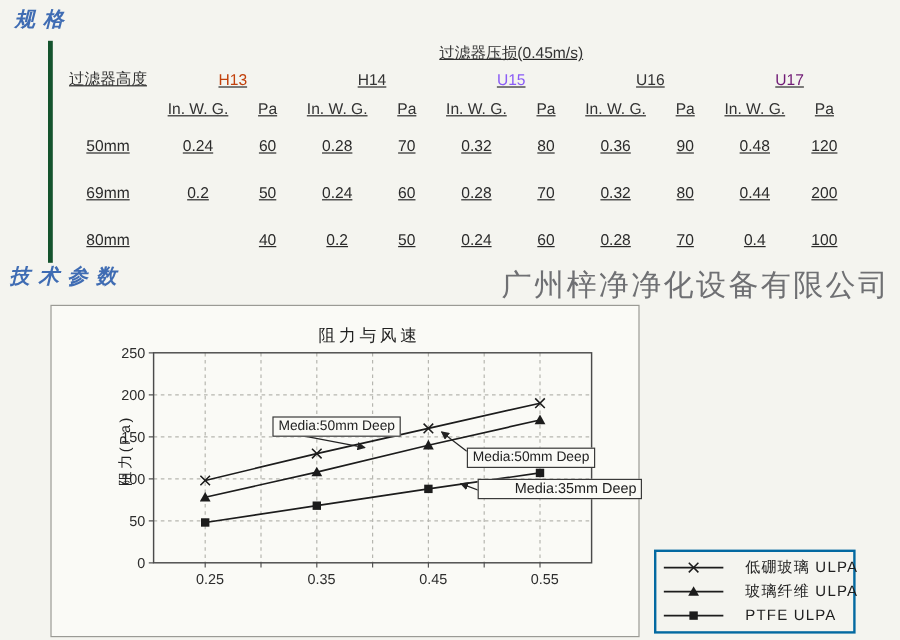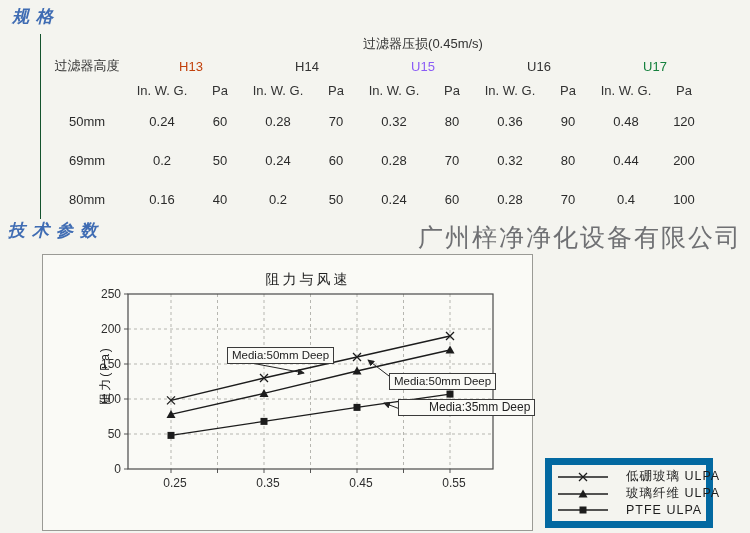--- a/index.html
+++ b/index.html
@@ -18,25 +18,26 @@
   #title-tech{left:8px;top:219px;}
   
   #company{
     position:absolute;right:8px;top:221px;
     font-family:"Liberation Serif","DejaVu Serif",serif;
     font-size:25px;color:#6f7073;letter-spacing:2px;white-space:nowrap;
   }
   
   #spec-table{
     position:absolute;left:40px;top:34px;width:676px;
-    border-left:1px solid #14532d;
+    border-left:4px solid #14532d;
     display:grid;
     grid-template-columns:92px repeat(10,58px);
     grid-template-rows:20px 24px 24px 39px 39px 39px;
     font-size:13px;
+    text-decoration:underline;
   }
   #spec-table .cell{
     display:flex;align-items:center;justify-content:center;
     white-space:nowrap;
   }
   
   #chart-panel{
     position:absolute;left:42px;top:254px;width:489px;height:275px;
     background:#fafaf6;border:1px solid #9a9a95;
   }
@@ -58,21 +59,21 @@
     position:absolute;border:1px solid #3a3a3a;background:#fafaf6;
     font-size:11.5px;color:#222;padding:1px 4px;line-height:13px;
     white-space:nowrap;
   }
   #callout-0{left:184px;top:92px;}
   #callout-1{left:346px;top:118px;}
   #callout-2{left:355px;top:144px;font-size:12px;padding-left:30px;}
   
   #legend{
     position:absolute;left:545px;top:458px;width:168px;height:70px;
-    border:7px solid #0369a1;box-sizing:border-box;
+    border:2px solid #0369a1;box-sizing:border-box;
     display:flex;flex-direction:column;justify-content:space-around;
     padding:3px 6px;
   }
   .legend-row{display:flex;align-items:center;height:20px;}
   .legend-sample{width:50px;height:14px;flex:0 0 auto;}
   .legend-label{margin-left:18px;font-size:12.5px;color:#1e1e1e;white-space:nowrap;letter-spacing:1px;}
 </style>
 </head>
 <body>
 
@@ -80,21 +81,21 @@
 <div class="sec-title" id="title-tech">技术参数</div>
 <div id="company">广州梓净净化设备有限公司</div>
 
 <div id="spec-table">
     <div class="cell" style="grid-column:2 / span 10;grid-row:1;color:#333;">过滤器压损(0.45m/s)</div>
     <div class="cell" style="grid-column:1;grid-row:2;color:#333;">过滤器高度</div>
     <div class="cell" style="grid-column:2 / span 2;grid-row:2;color:#c2410c;">H13</div>
     <div class="cell" style="grid-column:4 / span 2;grid-row:2;color:#333;">H14</div>
     <div class="cell" style="grid-column:6 / span 2;grid-row:2;color:#8b5cf6;">U15</div>
     <div class="cell" style="grid-column:8 / span 2;grid-row:2;color:#333;">U16</div>
-    <div class="cell" style="grid-column:10 / span 2;grid-row:2;color:#15803d;text-align:center;">U17</div>
+    <div class="cell" style="grid-column:10 / span 2;grid-row:2;color:#701a75;text-align:center;">U17</div>
     <div class="cell" style="grid-column:2;grid-row:3;color:#333;">In. W. G.</div>
     <div class="cell" style="grid-column:3;grid-row:3;color:#333;">Pa</div>
     <div class="cell" style="grid-column:4;grid-row:3;color:#333;">In. W. G.</div>
     <div class="cell" style="grid-column:5;grid-row:3;color:#333;">Pa</div>
     <div class="cell" style="grid-column:6;grid-row:3;color:#333;">In. W. G.</div>
     <div class="cell" style="grid-column:7;grid-row:3;color:#333;">Pa</div>
     <div class="cell" style="grid-column:8;grid-row:3;color:#333;">In. W. G.</div>
     <div class="cell" style="grid-column:9;grid-row:3;color:#333;">Pa</div>
     <div class="cell" style="grid-column:10;grid-row:3;color:#333;">In. W. G.</div>
     <div class="cell" style="grid-column:11;grid-row:3;color:#333;">Pa</div>
@@ -114,21 +115,20 @@
     <div class="cell" style="grid-column:3;grid-row:5;">50</div>
     <div class="cell" style="grid-column:4;grid-row:5;">0.24</div>
     <div class="cell" style="grid-column:5;grid-row:5;">60</div>
     <div class="cell" style="grid-column:6;grid-row:5;">0.28</div>
     <div class="cell" style="grid-column:7;grid-row:5;">70</div>
     <div class="cell" style="grid-column:8;grid-row:5;">0.32</div>
     <div class="cell" style="grid-column:9;grid-row:5;">80</div>
     <div class="cell" style="grid-column:10;grid-row:5;">0.44</div>
     <div class="cell" style="grid-column:11;grid-row:5;">200</div>
     <div class="cell" style="grid-column:1;grid-row:6;">80mm</div>
-    <div class="cell" style="grid-column:2;grid-row:6;">0.16</div>
     <div class="cell" style="grid-column:3;grid-row:6;">40</div>
     <div class="cell" style="grid-column:4;grid-row:6;">0.2</div>
     <div class="cell" style="grid-column:5;grid-row:6;">50</div>
     <div class="cell" style="grid-column:6;grid-row:6;">0.24</div>
     <div class="cell" style="grid-column:7;grid-row:6;">60</div>
     <div class="cell" style="grid-column:8;grid-row:6;">0.28</div>
     <div class="cell" style="grid-column:9;grid-row:6;">70</div>
     <div class="cell" style="grid-column:10;grid-row:6;">0.4</div>
     <div class="cell" style="grid-column:11;grid-row:6;">100</div>
   </div>

